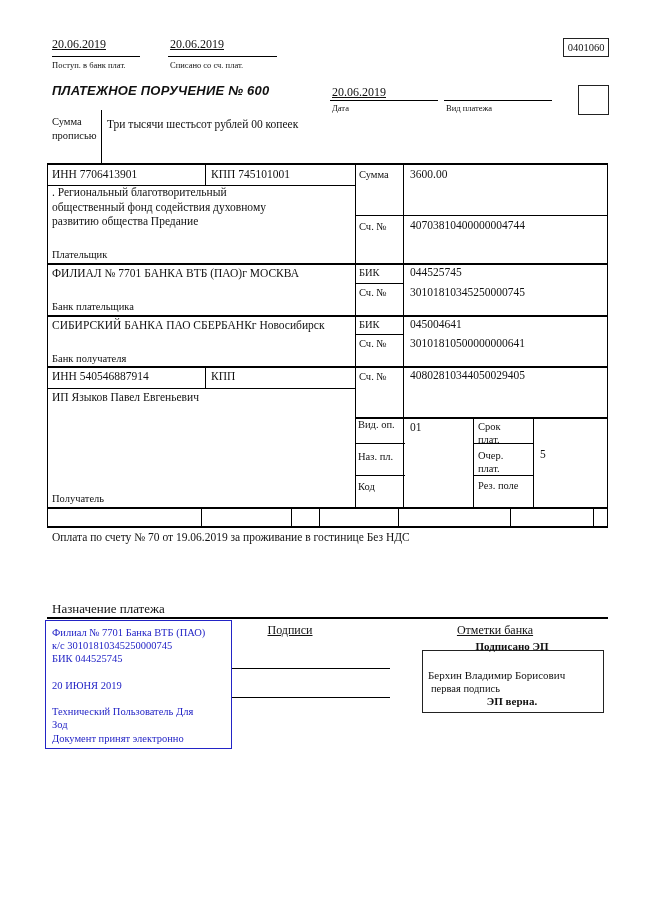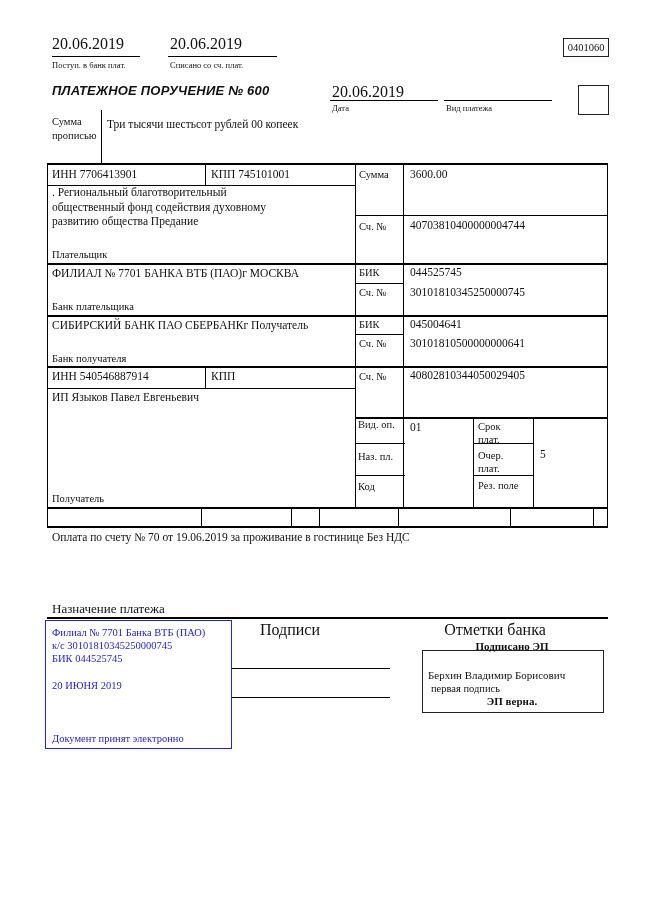--- a/index.html
+++ b/index.html
@@ -1,20 +1,20 @@
 <!DOCTYPE html>
 <html><head>
 <meta charset="utf-8">
 <style>
   html,body{margin:0;padding:0;background:#fff;}
   .page{position:relative;width:660px;height:919px;background:#fff;overflow:hidden;
         font-family:"Liberation Serif","DejaVu Serif",serif;color:#111;}
   .abs{position:absolute;}
   .t{font-size:11.5px;line-height:14.5px;white-space:pre-line;}
-  .s12{font-size:16px;line-height:14px;}
+  .s12{font-size:12px;line-height:14px;text-decoration:underline;}
   .s10{font-size:10.5px;line-height:13.5px;}
   .s95{font-size:13px;line-height:12px;}
   .s85{font-size:8.5px;line-height:10px;}
   .b{font-weight:bold;}
   .i{}
   .sans{font-family:"Liberation Sans","DejaVu Sans",sans-serif;font-style:italic;}
   .ctr{text-align:center;}
   .hl{position:absolute;background:#000;height:1px;}
   .hl2{height:2px;}
   .vl{position:absolute;background:#000;width:1px;}
@@ -98,21 +98,21 @@
   <div class="abs t" style="left:410px;top:218px;">40703810400000004744</div>
   <div class="abs s10" style="left:52px;top:248px;">Плательщик</div>
 
   <div class="abs t" style="left:52px;top:266px;">ФИЛИАЛ № 7701 БАНКА ВТБ (ПАО)г МОСКВА</div>
   <div class="abs s10" style="left:359px;top:266px;">БИК</div>
   <div class="abs t" style="left:410px;top:265px;">044525745</div>
   <div class="abs s10" style="left:359px;top:286px;">Сч. №</div>
   <div class="abs t" style="left:410px;top:285px;">30101810345250000745</div>
   <div class="abs s10" style="left:52px;top:300px;">Банк плательщика</div>
 
-  <div class="abs t" style="left:52px;top:318px;">СИБИРСКИЙ БАНК ПАО СБЕРБАНКг Получатель</div>
+  <div class="abs t" style="left:52px;top:318px;">СИБИРСКИЙ БАНКА ПАО СБЕРБАНКг Новосибирск</div>
   <div class="abs s10" style="left:359px;top:318px;">БИК</div>
   <div class="abs t" style="left:410px;top:317px;">045004641</div>
   <div class="abs s10" style="left:359px;top:337px;">Сч. №</div>
   <div class="abs t" style="left:410px;top:336px;">30101810500000000641</div>
   <div class="abs s10" style="left:52px;top:352px;">Банк получателя</div>
 
   <div class="abs t" style="left:52px;top:369px;">ИНН 540546887914</div>
   <div class="abs t" style="left:211px;top:369px;">КПП</div>
   <div class="abs s10" style="left:359px;top:370px;">Сч. №</div>
   <div class="abs t" style="left:410px;top:368px;">40802810344050029405</div>
@@ -138,20 +138,22 @@
   <div class="abs s12 ctr" style="left:415px;top:623px;width:160px;">Отметки банка</div>
 
   <div class="hl" style="left:232px;top:668px;width:158px;"></div>
   <div class="hl" style="left:232px;top:697px;width:158px;"></div>
 
   <div class="stampbox" style="left:45px;top:620px;width:185px;height:127px;"></div>
   <div class="abs s10 blue" style="left:52px;top:626px;">Филиал № 7701 Банка ВТБ (ПАО)</div>
   <div class="abs s10 blue" style="left:52px;top:639px;">к/с 30101810345250000745</div>
   <div class="abs s10 blue" style="left:52px;top:652px;">БИК 044525745</div>
   <div class="abs s10 blue" style="left:52px;top:679px;">20 ИЮНЯ 2019</div>
+  <div class="abs s10 blue t" style="left:52px;top:705px;font-size:10.5px;line-height:13px;">Технический Пользователь Для
+Зод</div>
   <div class="abs s10 blue" style="left:52px;top:732px;">Документ принят электронно</div>
 
   <div class="epbox" style="left:422px;top:650px;width:180px;height:61px;"></div>
   <div class="abs b ctr" style="left:422px;top:640px;width:180px;font-size:11px;">Подписано ЭП</div>
   <div class="abs" style="left:428px;top:669px;font-size:11px;">Берхин Владимир Борисович</div>
   <div class="abs i" style="left:431px;top:683px;font-size:10.5px;">первая подпись</div>
   <div class="abs b ctr" style="left:422px;top:695px;width:180px;font-size:11px;">ЭП верна.</div>
 
 </div>
 

